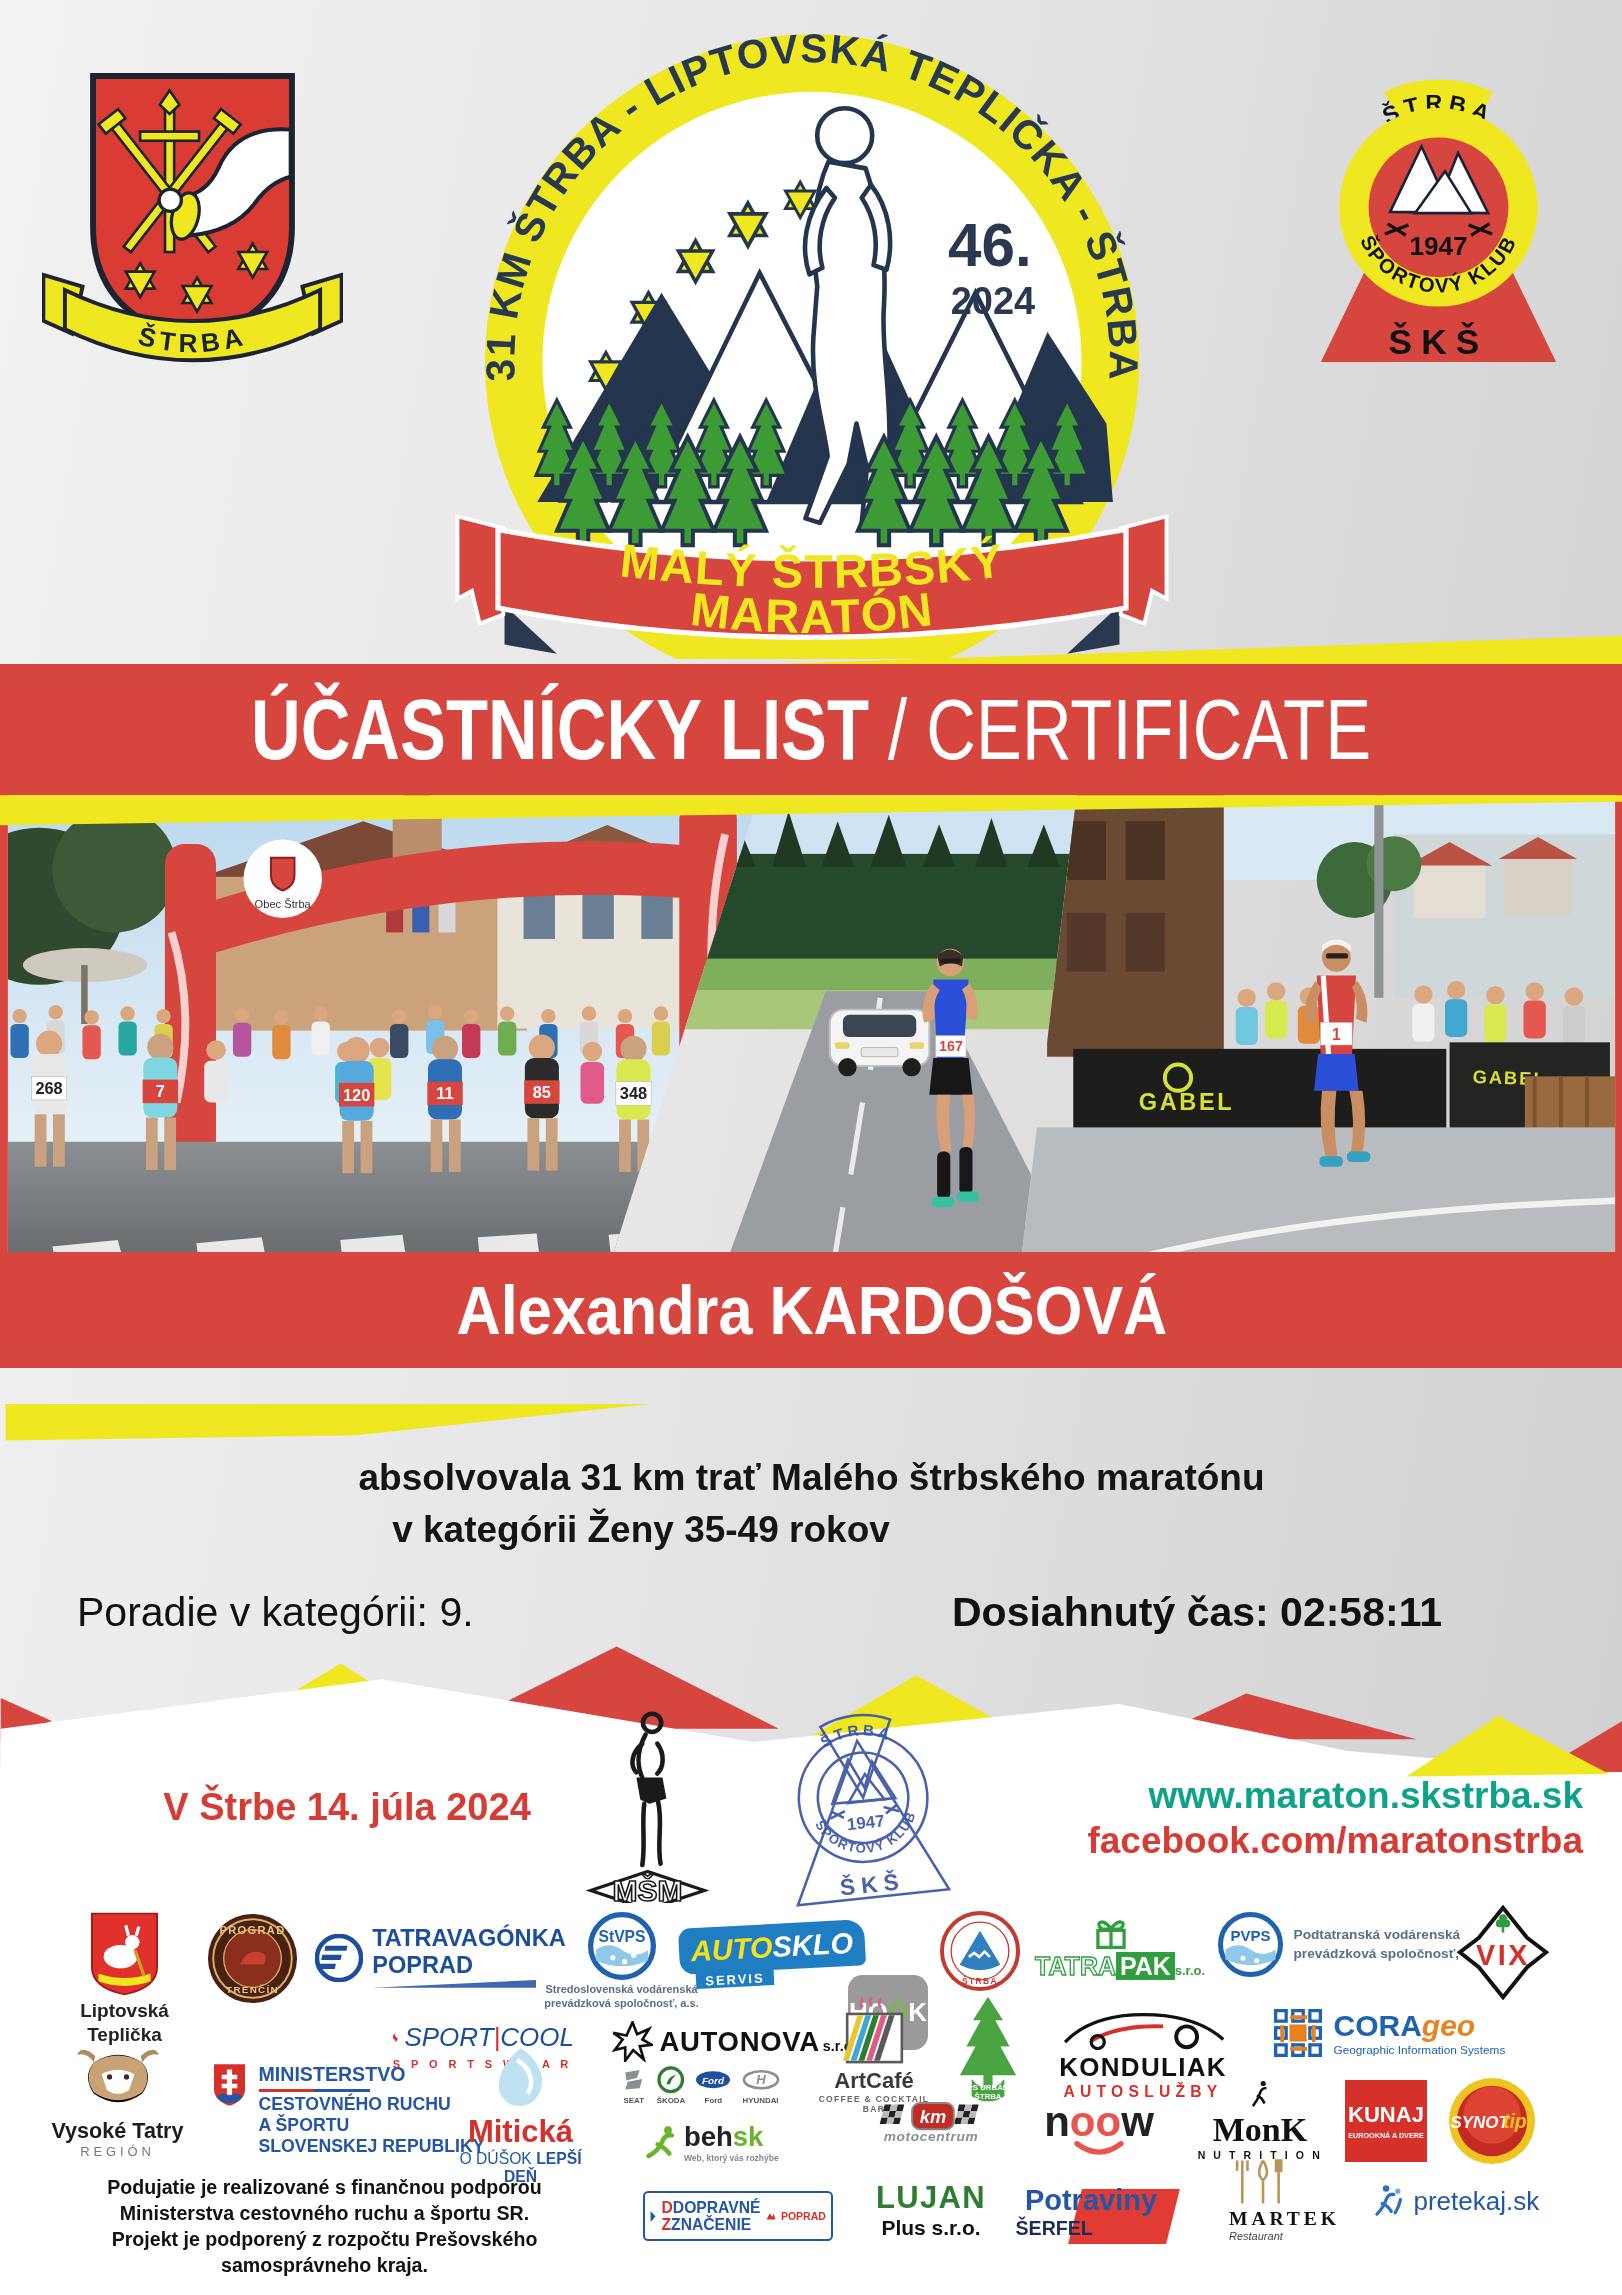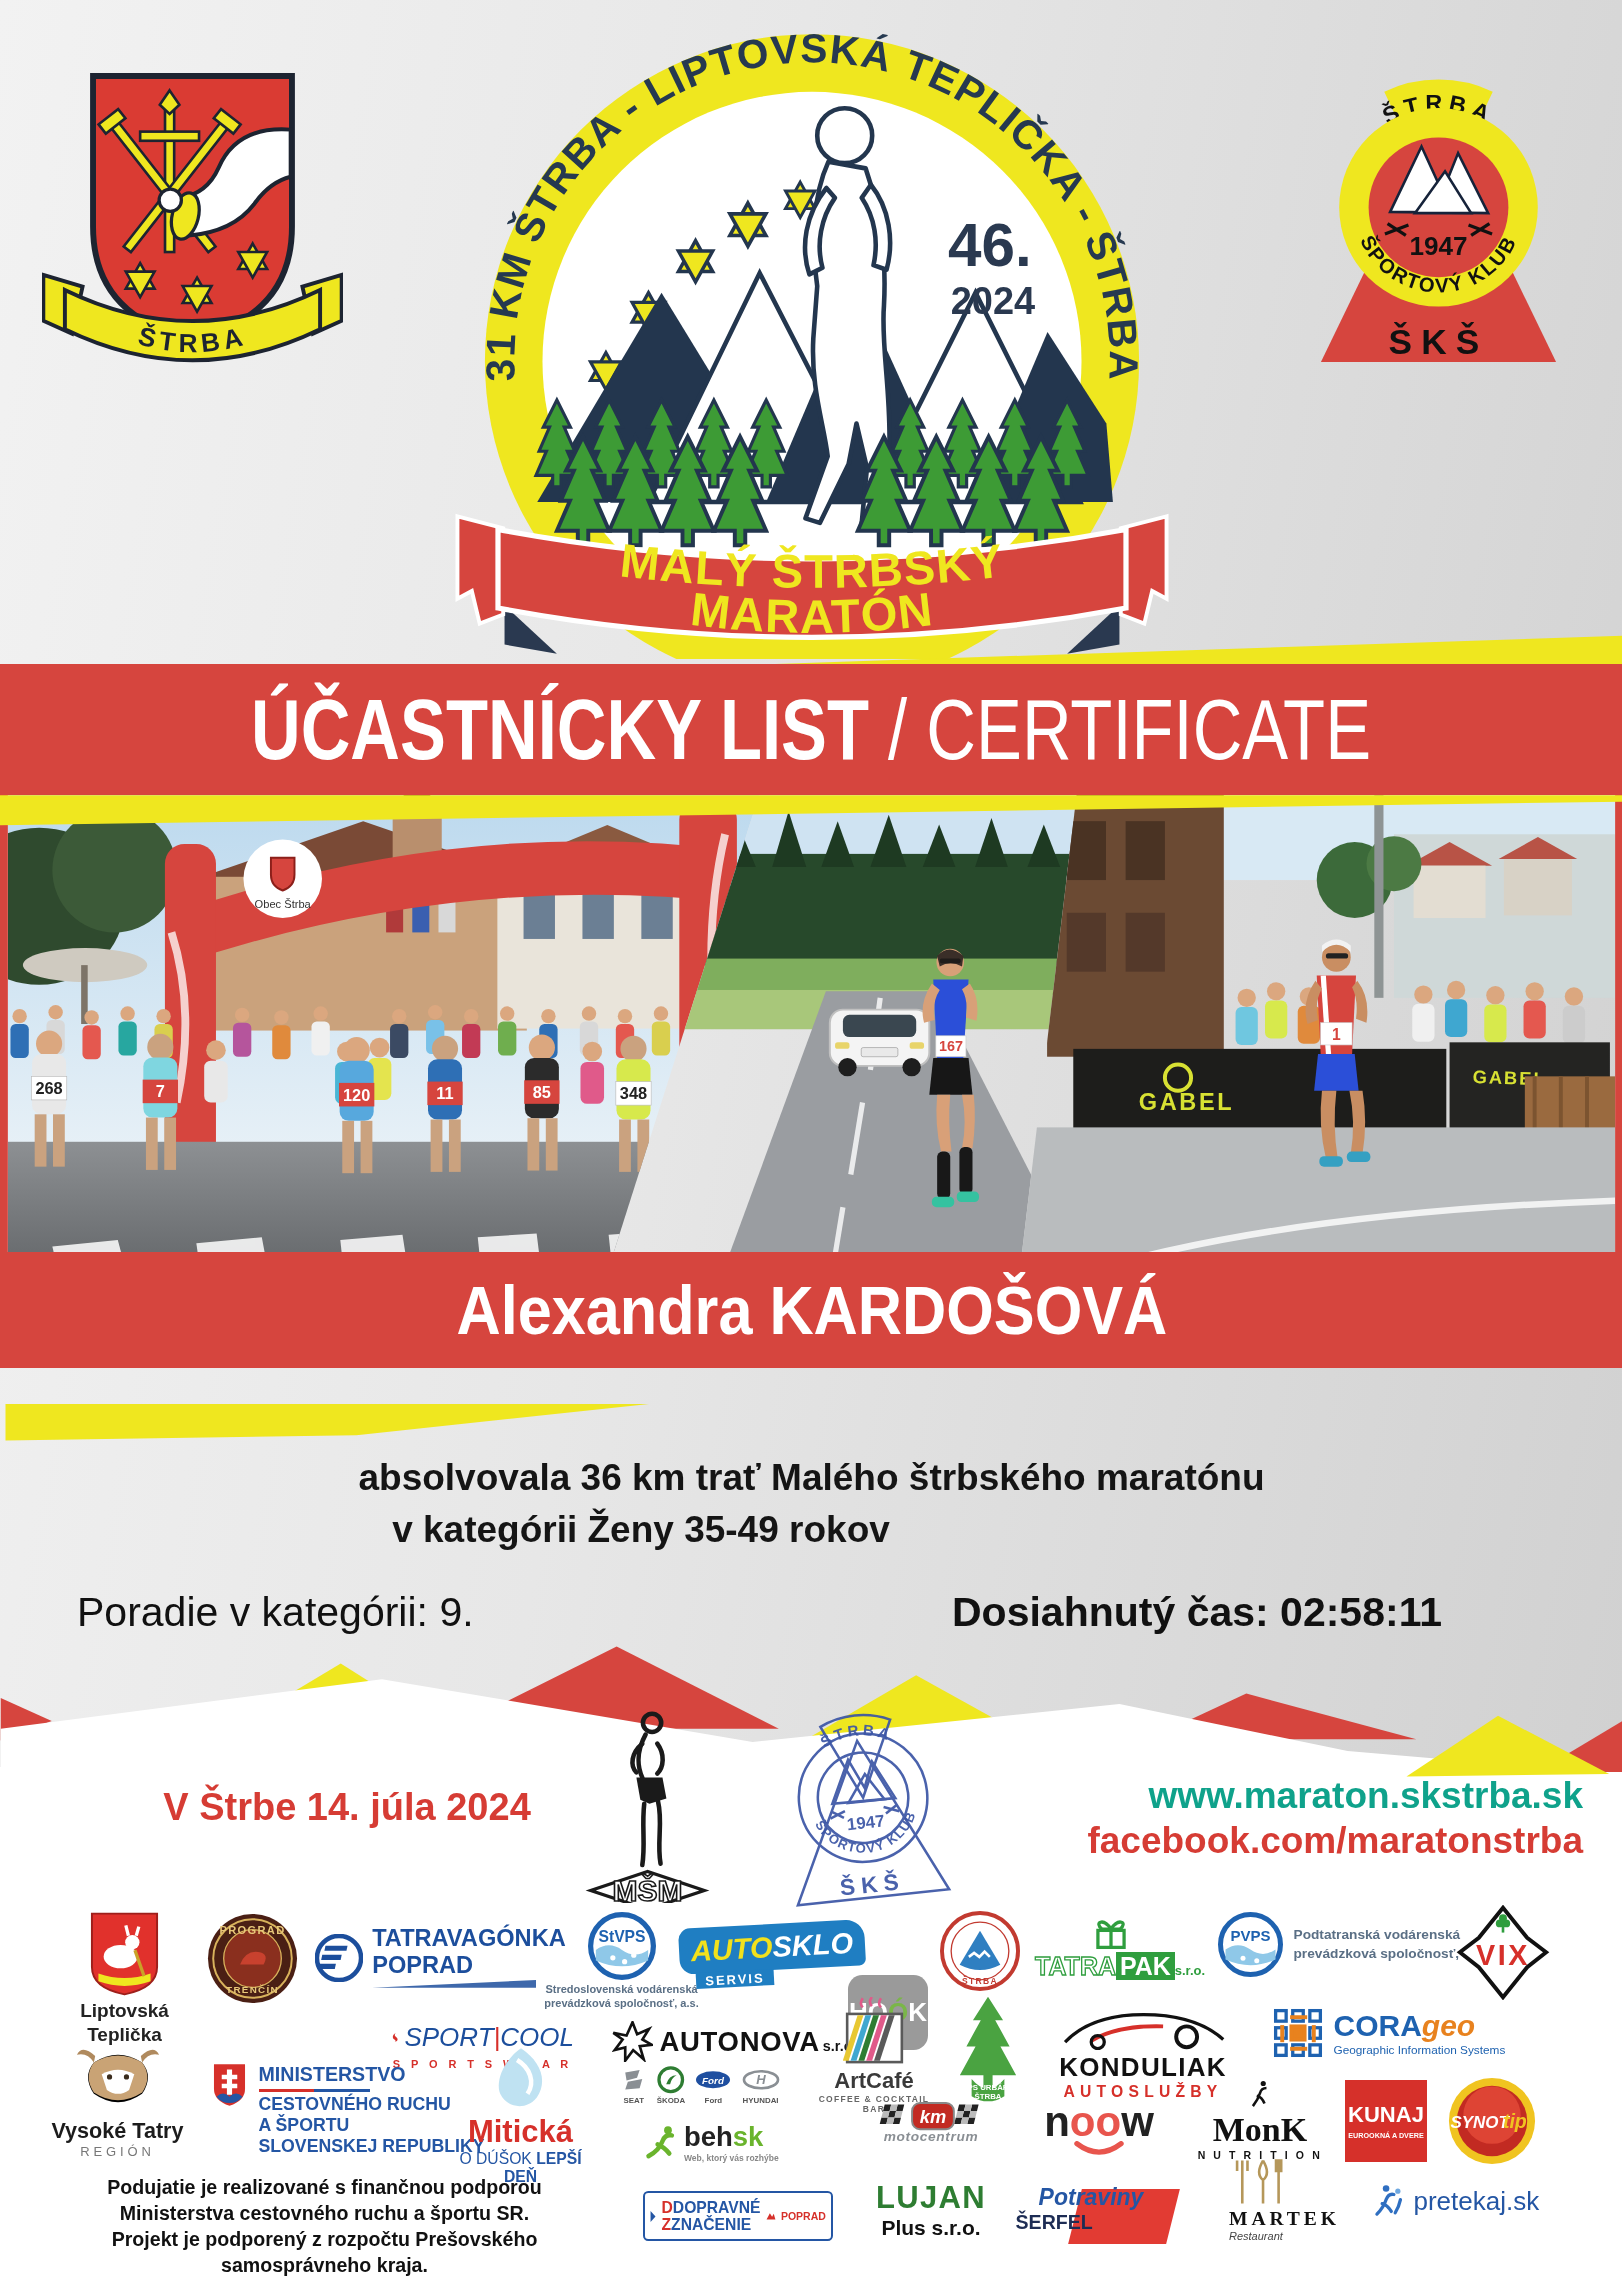--- a/index.html
+++ b/index.html
@@ -461,21 +461,21 @@
   <svg class="abs" style="left:0;top:1268px" width="1623" height="19.6" viewBox="0 0 2480 30">
     <polygon points="1540,30 2480,2 2480,30" fill="#efe71f"></polygon>
   </svg>
   <div class="abs red-band center" style="left:0;top:1252px;width:1623px;height:116px">
     <div style="transform:scaleX(0.9);color:#fff;font-size:68px;font-weight:bold;white-space:nowrap">Alexandra KARDOŠOVÁ</div>
   </div>
   <svg class="abs" style="left:0;top:1404px" width="1623" height="39" viewBox="0 0 2480 60">
     <polygon points="0,0 0,56 540,48 990,0" fill="#efe71f"></polygon>
   </svg>
 
-  <div class="t" style="left:0;top:1457px;width:1623px;text-align:center;font-size:37px;font-weight:bold;color:#151515">absolvovala 36 km trať Malého štrbského maratónu</div>
+  <div class="t" style="left:0;top:1457px;width:1623px;text-align:center;font-size:37px;font-weight:bold;color:#151515">absolvovala 31 km trať Malého štrbského maratónu</div>
   <div class="t" style="left:0;top:1509px;width:1282px;text-align:center;font-size:37px;font-weight:bold;color:#151515">v kategórii Ženy 35-49 rokov</div>
   <div class="t" style="left:77px;top:1589px;font-size:41px;font-weight:normal;color:#111">
     <span>Poradie v kategórii:</span> <span>9.</span>
   </div>
   <div class="t" style="left:952px;top:1589px;font-size:41px;font-weight:bold;color:#111">
     <span>Dosiahnutý čas:</span> <span>02:58:11</span>
   </div>
 
   <div class="abs" style="left:0;top:1767px;width:1623px;height:529px;background:#ffffff"></div>
   <svg class="abs" style="left:0;top:1636px" width="1623" height="170" viewBox="0 0 2480 260">
@@ -887,21 +887,21 @@
   </div>
 
   <div class="sp" style="left:869px;top:2180px;width:124px;text-align:center">
     <div style="font-size:31px;font-weight:bold;color:#2e7d32;letter-spacing:1.3px">LUJAN</div>
     <div style="font-size:21px;font-weight:bold;color:#111">Plus s.r.o.</div>
   </div>
 
   <div class="sp" style="left:1009px;top:2184px;width:164px;text-align:center">
     <div style="position:relative">
       <div style="position:absolute;right:0;top:5.2px;width:98px;height:55px;background:#e23b33;transform:skewX(-14deg)"></div>
-      <div style="position:relative;font-size:23px;font-weight:bold;font-style:italic;color:#2456a4">Potraviny</div>
+      <div style="position:relative;font-size:29px;font-weight:bold;color:#2456a4">Potraviny</div>
       <div style="position:relative;font-size:19.6px;font-weight:bold;color:#1d2c54;text-align:left;padding-left:6.5px">ŠERFEL</div>
     </div>
   </div>
 
   <div class="sp" style="left:1229px;top:2158px;width:131px;">
     <svg width="59" height="48" viewBox="0 0 90 74">
       <g stroke="#b5975a" stroke-width="4" fill="none">
         <path d="M 20,4 V 28 M 12,4 V 20 M 28,4 V 20 M 20,28 V 70"></path>
         <path d="M 52,4 q -12,20 0,30 V 70 M 52,4 q 12,20 0,30"></path>
         <path d="M 76,4 V 70 M 72,4 h 8 v 16 h -8 Z"></path>

